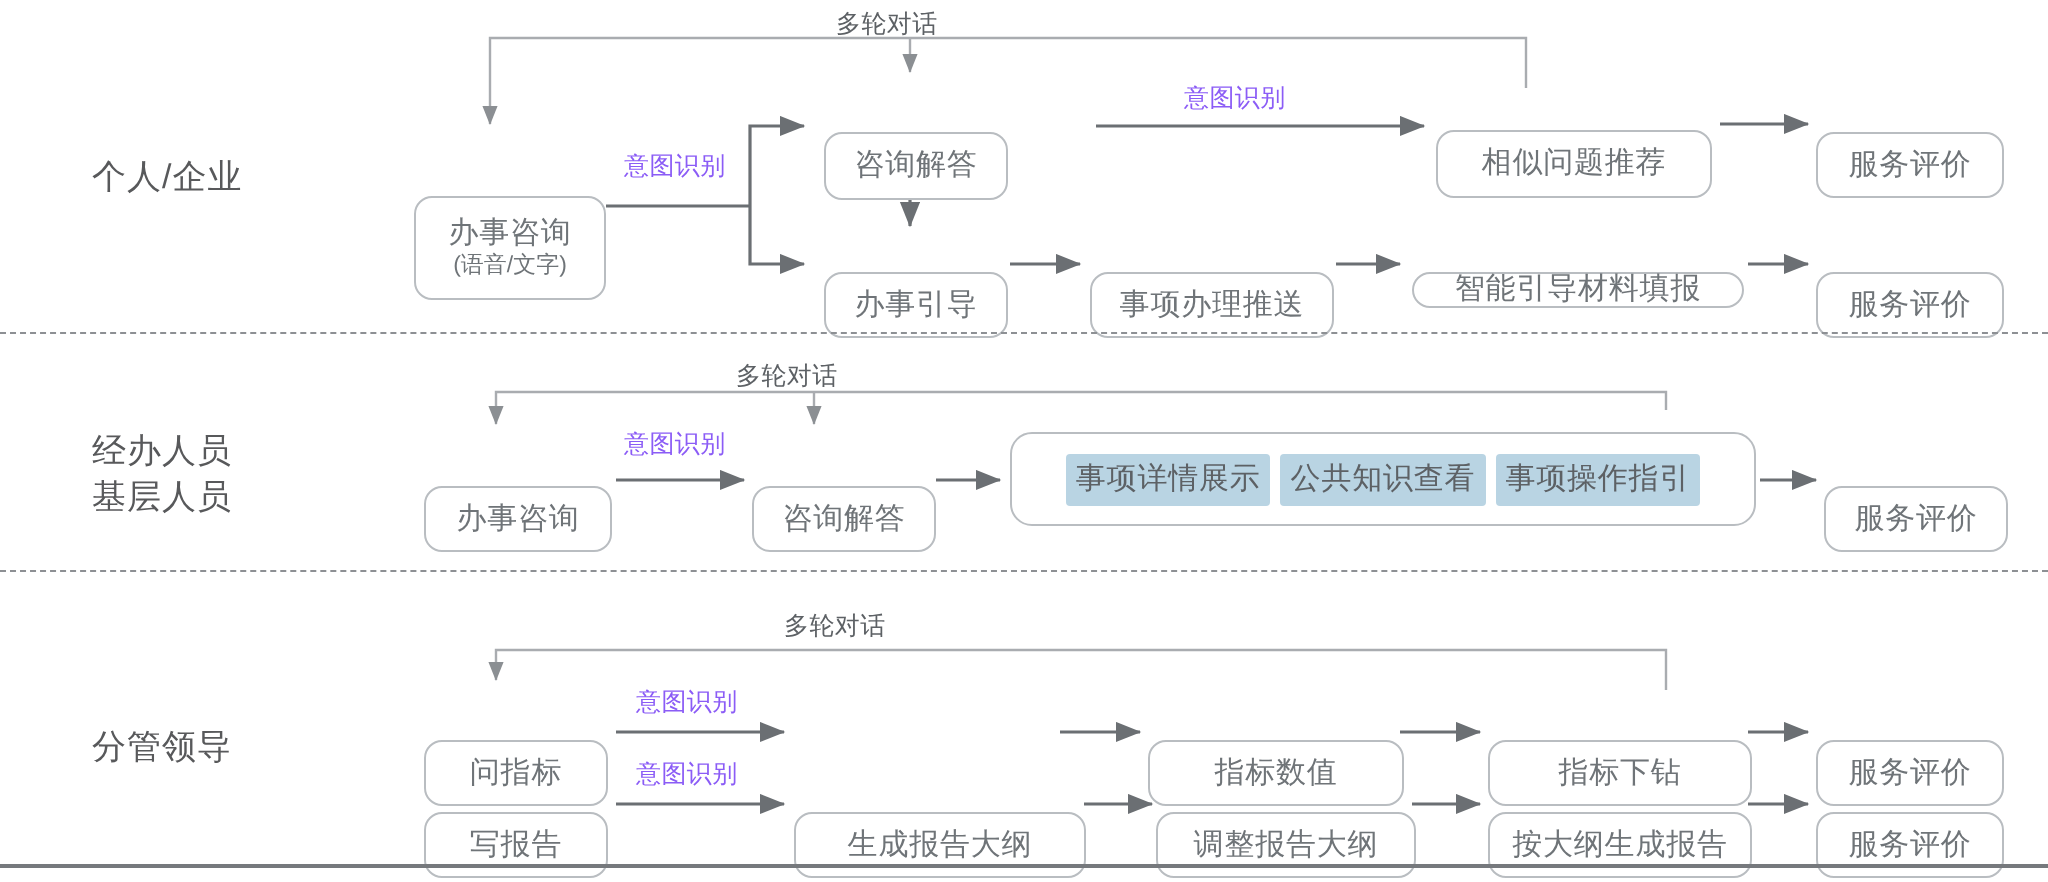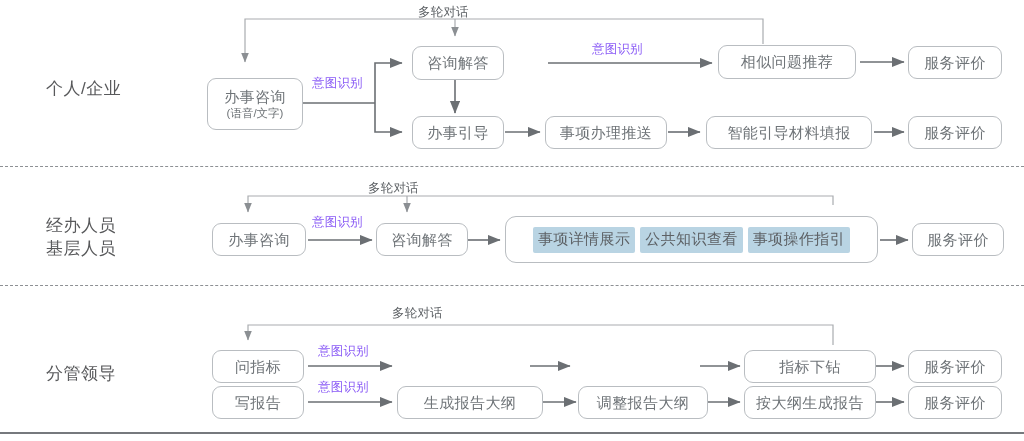--- a/index.html
+++ b/index.html
@@ -33,20 +33,21 @@
     background: #ffffff;
     color: #6f7478;
     display: flex;
     flex-direction: column;
     align-items: center;
     justify-content: center;
     font-size: 15px;
     line-height: 1.15;
     white-space: nowrap;
     letter-spacing: 0.4px;
+    margin-top: 20px;
   }
   .node .sub {
     font-size: 11.5px;
     letter-spacing: 0;
     margin-top: 1px;
   }
   .group-box {
     position: absolute;
     box-sizing: border-box;
     border: 1.4px solid #b9bdc1;
@@ -192,21 +193,21 @@
   </div>
 
   <div class="node" style="left:412px; top:116px; width:92px; height:33px;">
     <span>办事引导</span>
   </div>
 
   <div class="node" style="left:545px; top:116px; width:122px; height:33px;">
     <span>事项办理推送</span>
   </div>
 
-  <div class="node" style="left:706px; top:116px; width:166px; height:33px;">
+  <div class="node" style="left:706px; top:116px; width:166px; height:18px;">
     <span>智能引导材料填报</span>
   </div>
 
   <div class="node" style="left:908px; top:116px; width:94px; height:33px;">
     <span>服务评价</span>
   </div>
 
   <div class="divider-dashed" style="top:166px;"></div>
 
   <div class="role-label" style="left:46px; top:215px;">
@@ -242,20 +243,23 @@
 
   <div class="loop-label" style="left:392px; top:305px;">多轮对话</div>
 
   <div class="node" style="left:212px; top:350px; width:92px; height:33px;">
     <span>问指标</span>
   </div>
 
   <div class="edge-label" style="left:318px; top:343px;">意图识别</div>
 
 
+  <div class="node" style="left:574px; top:350px; width:128px; height:33px;">
+    <span>指标数值</span>
+  </div>
 
   <div class="node" style="left:744px; top:350px; width:132px; height:33px;">
     <span>指标下钻</span>
   </div>
 
   <div class="node" style="left:908px; top:350px; width:94px; height:33px;">
     <span>服务评价</span>
   </div>
 
   <div class="node" style="left:212px; top:386px; width:92px; height:33px;">

